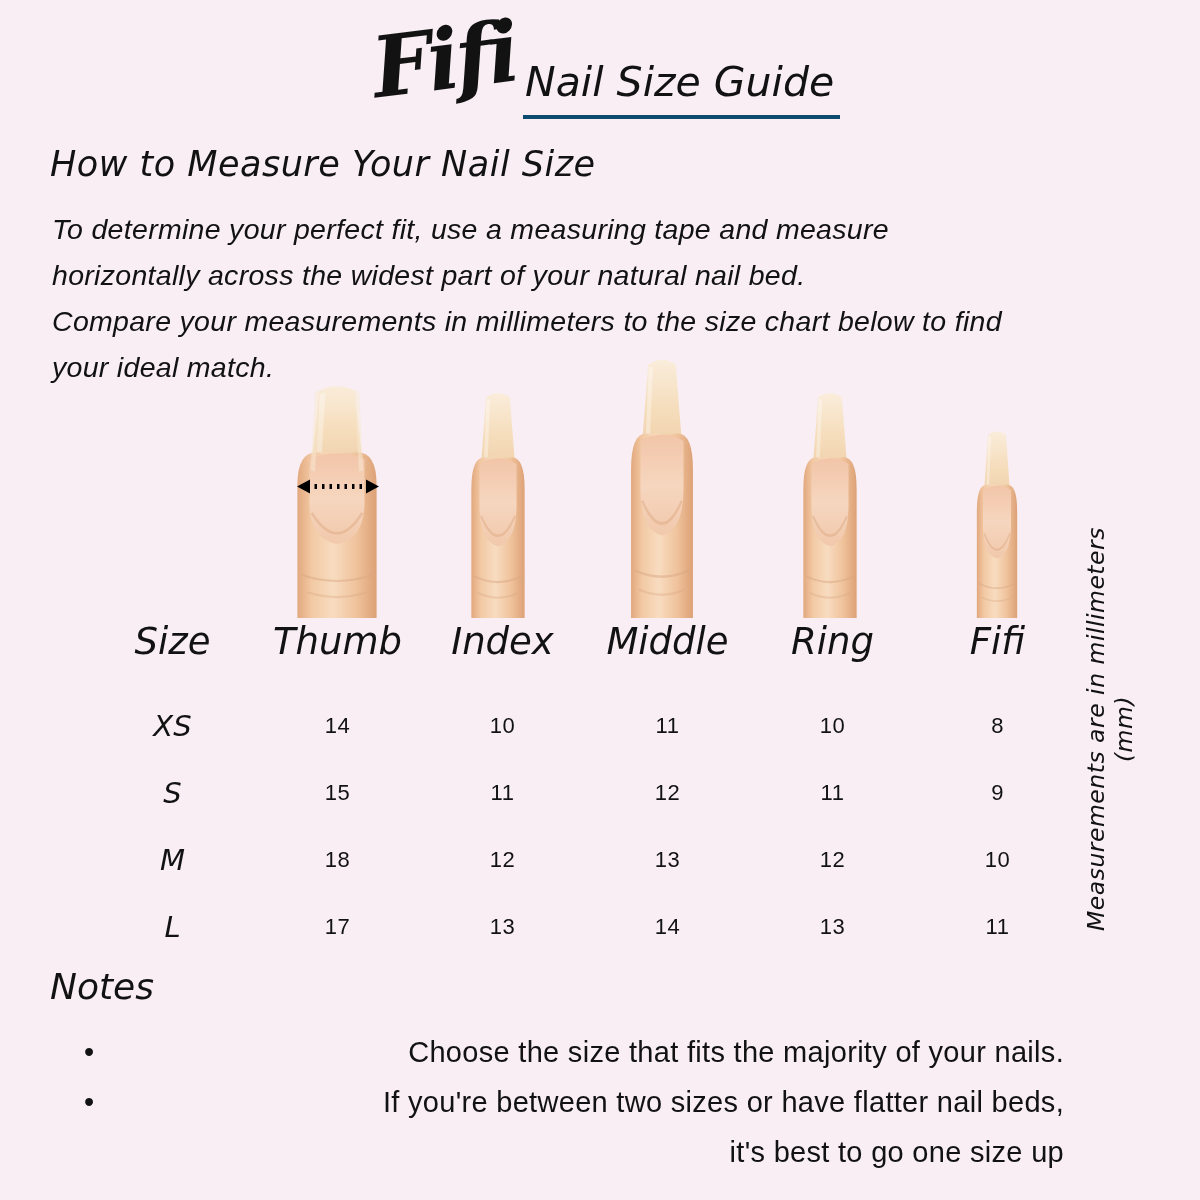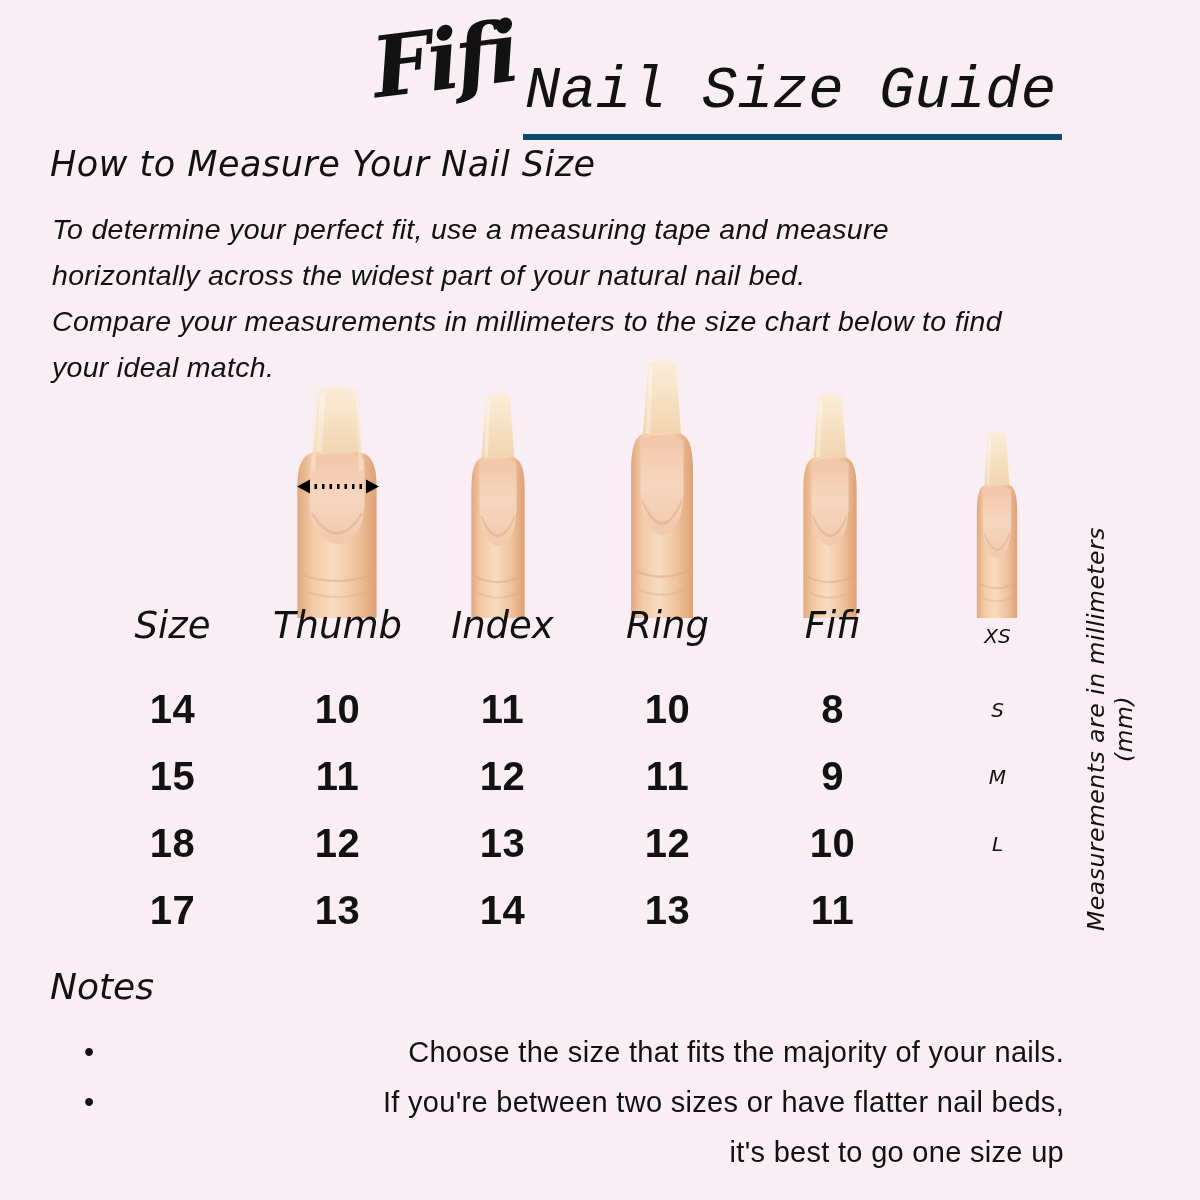--- a/index.html
+++ b/index.html
@@ -10,48 +10,48 @@
   }
   .hand{font-family:"DejaVu Sans", sans-serif;font-style:italic;}
   
   .logo{
     position:absolute;left:372px;top:10px;
     font-family:"DejaVu Serif", serif;font-style:italic;font-weight:bold;
     font-size:84px;letter-spacing:-4px;transform:rotate(-7deg);
   }
   .page-title{
     position:absolute;left:523px;top:58px;
-    font-size:59px;letter-spacing:0px;
-    border-bottom:6px solid #0c4a6e;padding:0 6px 9px 2px;font-family:Liberation Mono, monospace;
+    font-size:41px;letter-spacing:0px;
+    border-bottom:4px solid #0c4a6e;padding:0 6px 9px 2px;
   }
   
   .howto-heading{
     position:absolute;left:50px;top:144px;
     font-size:35px;letter-spacing:0.5px;
   }
   .howto-lines{
     position:absolute;left:52px;top:206px;width:1130px;
     font-size:28.5px;font-weight:300;line-height:46px;letter-spacing:0.3px;font-style:italic;
   }
   
   .finger{position:absolute;}
   .finger svg{display:block;width:100%;height:100%;}
   .arrow-overlay{position:absolute;left:297px;top:478px;width:82px;height:17px;}
   
   .size-table{
-    position:absolute;left:90px;top:596px;
+    position:absolute;left:90px;top:612px;
     display:grid;grid-template-columns:repeat(6,165px);
     grid-template-rows:80px 67px 67px 67px 67px;
   }
   .size-table .cell{
     display:flex;align-items:center;justify-content:center;
   }
   .col-header{font-family:"DejaVu Sans", sans-serif;font-style:italic;font-size:37px;align-items:flex-start !important;padding-top:8px;}
-  .row-label{font-family:"DejaVu Sans", sans-serif;font-style:italic;font-size:20px;}
-  .value-cell{font-size:40px;font-weight:700;letter-spacing:0.5px;}
+  .row-label{font-family:"DejaVu Sans", sans-serif;font-style:italic;font-size:29px;}
+  .value-cell{font-size:22px;font-weight:400;letter-spacing:0.5px;}
   
   .side-note{
     position:absolute;left:879px;top:714px;width:436px;height:30px;
     transform:rotate(-90deg);transform-origin:center;
     font-size:23.5px;text-align:center;letter-spacing:0.5px;
   }
   
   .notes-heading{
     position:absolute;left:50px;top:966px;font-size:36px;
   }
@@ -165,20 +165,21 @@
       <line x1="10" y1="8.5" x2="72" y2="8.5" stroke="#000" stroke-width="5" stroke-dasharray="2.5 5"></line>
       <polygon points="0,8.5 13,1.5 13,15.5" fill="#000"></polygon>
       <polygon points="82,8.5 69,1.5 69,15.5" fill="#000"></polygon>
     </svg>
   </div>
 
   <div class="size-table">
     <div class="cell col-header">Size</div>
     <div class="cell col-header">Thumb</div>
     <div class="cell col-header">Index</div>
+    <div class="cell col-header">Middle</div>
     <div class="cell col-header">Ring</div>
     <div class="cell col-header">Fifi</div>
 
     <div class="cell row-label">XS</div>
     <div class="cell value-cell">14</div>
     <div class="cell value-cell">10</div>
     <div class="cell value-cell">11</div>
     <div class="cell value-cell">10</div>
     <div class="cell value-cell">8</div>
 

